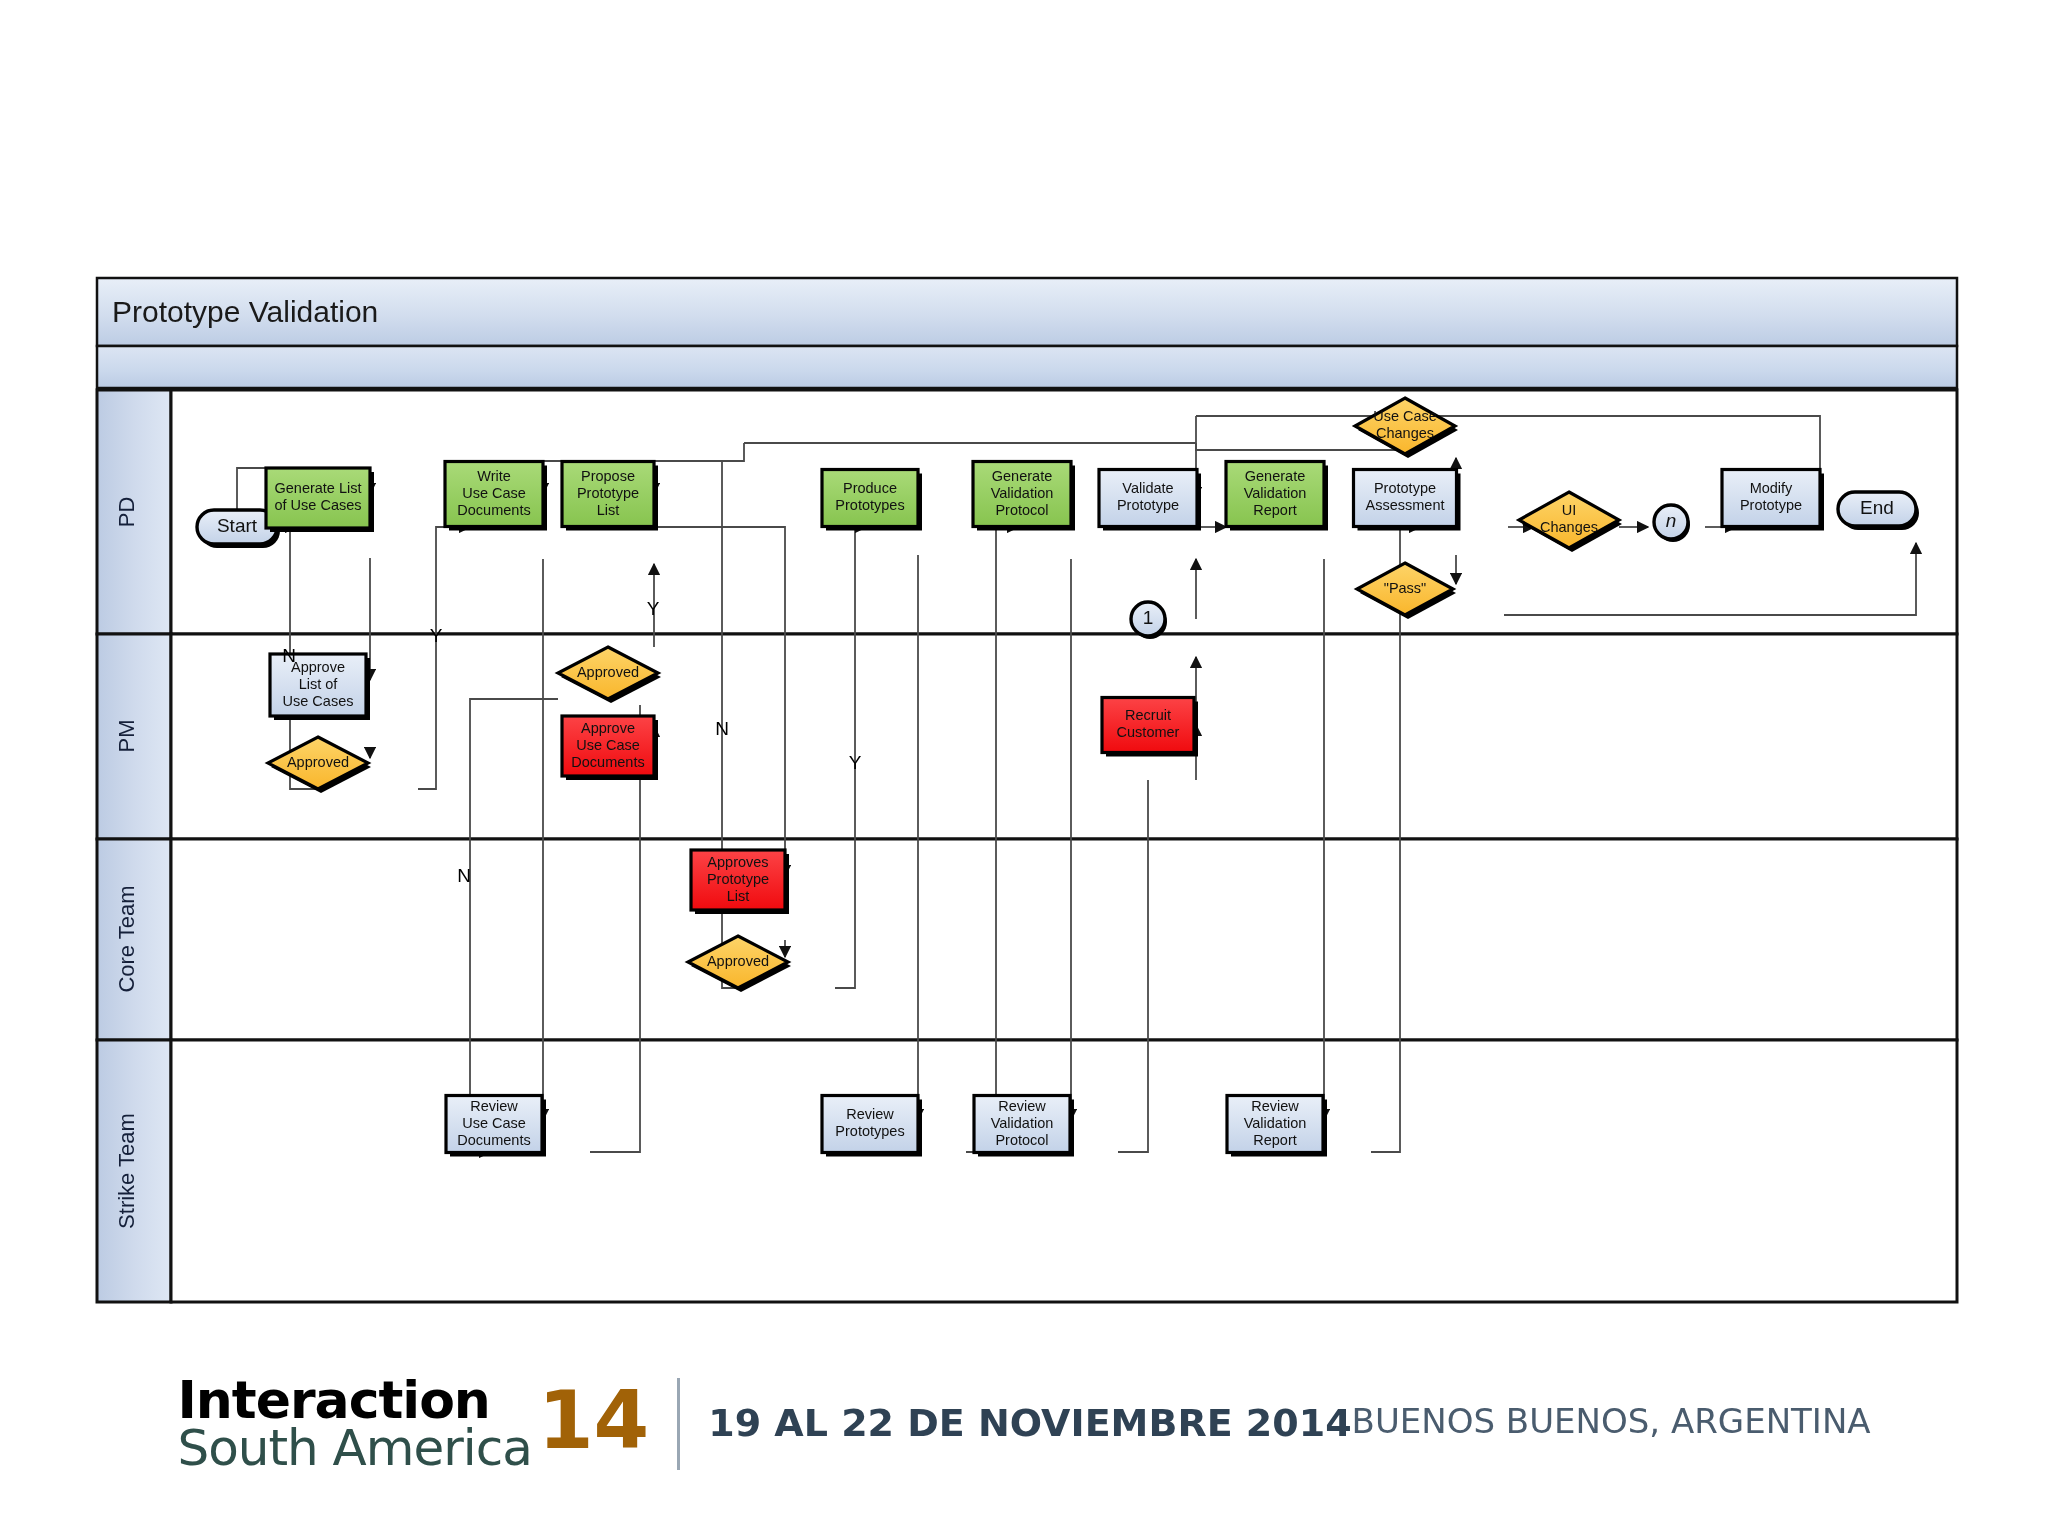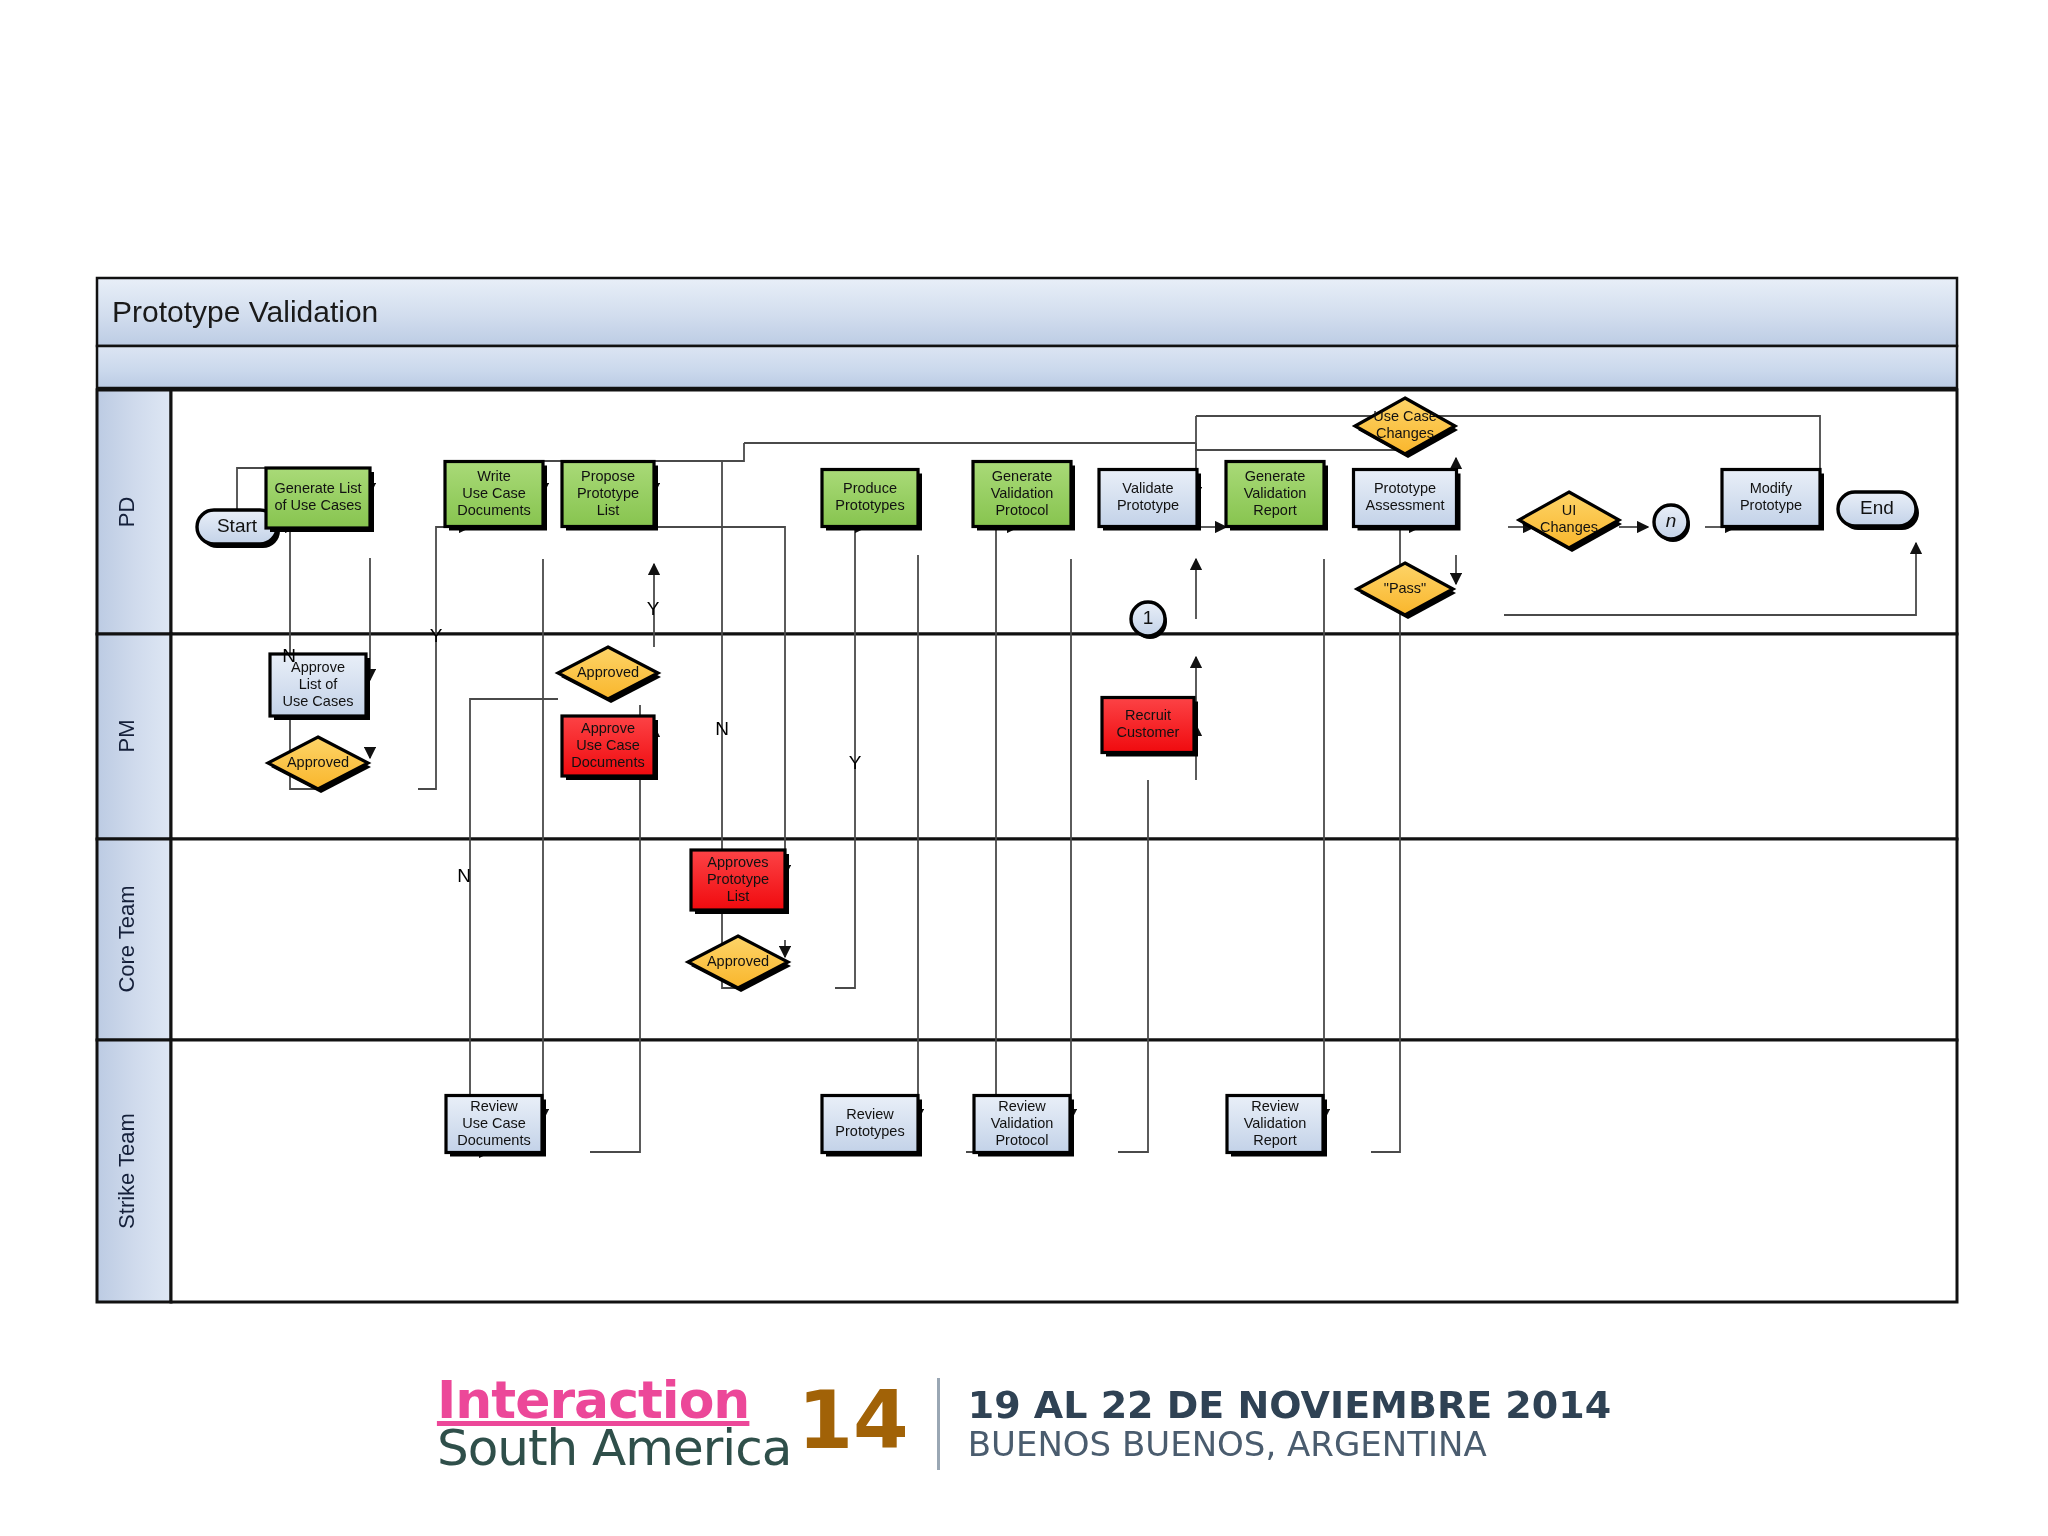--- a/index.html
+++ b/index.html
@@ -86,23 +86,22 @@
   }
   .logoWords {
     display: flex;
     flex-direction: column;
     line-height: 0.92;
   }
   .logoLine1 {
     font-family: "DejaVu Sans", sans-serif;
     font-weight: bold;
     font-size: 52px;
-    color: #ec4899;
+    color: #000000;
     letter-spacing: -1px;
-    text-decoration: underline;
   }
   .logoLine2 {
     font-family: "DejaVu Sans", sans-serif;
     font-size: 50px;
     color: #2f4f4a;
     letter-spacing: -1px;
   }
   .logoNum {
     font-family: "DejaVu Sans", sans-serif;
     font-weight: bold;
@@ -112,21 +111,21 @@
     margin-left: 2px;
     margin-bottom: 16px;
   }
   .divider {
     width: 3px;
     height: 92px;
     background: #9aa7b4;
   }
   .dateBlock {
     display: flex;
-    flex-direction: column;
+    flex-direction: row;
     line-height: 1.08;
   }
   .dateLine1 {
     font-family: "DejaVu Sans", sans-serif;
     font-weight: bold;
     font-size: 38px;
     color: #2f4254;
     letter-spacing: 0px;
   }
   .dateLine2 {

